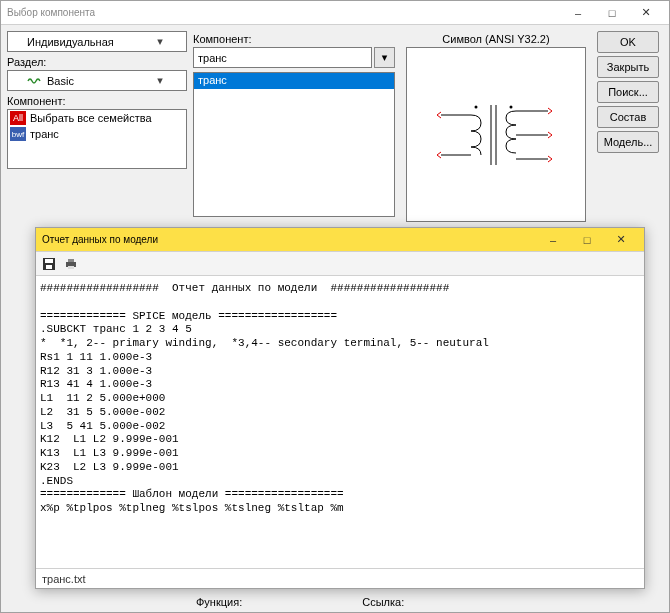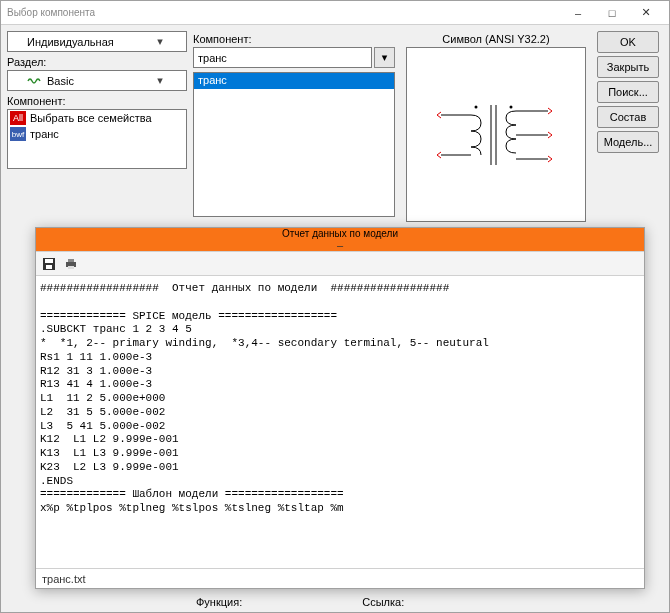--- a/index.html
+++ b/index.html
@@ -38,21 +38,21 @@
 
 .comp-list { height: 145px; margin-top:2px;}
 .comp-item { height:16px; padding:1px 4px; color:#fff; background:#0078d7; }
 
 .sym-lbl { align-self:center; margin-bottom:2px;}
 .sym-box { width: 180px; height: 175px; border:1px solid #7a7a7a; background:#fff; display:flex; align-items:center; justify-content:center; }
 
 .btn { width:62px; height:22px; border:1px solid #888; background:#e6e6e6; text-align:center; line-height:20px; border-radius:2px;}
 
 .modal-win { left:35px; top:227px; width:610px; height:362px; background:#fff; z-index:10; box-shadow:0 2px 12px rgba(0,0,0,0.3);}
-.modal-win .titlebar { background:#f97316;flex-direction:column; }
+.modal-win .titlebar { background:#fde047; }
 .modal-win .titlebar .title { color:#000; }
 .toolbar { height:24px; display:flex; align-items:center; padding:0 4px; gap:4px; border-bottom:1px solid #d0d0d0; background:#f4f4f4;}
 .tbicon { width:18px; height:18px; display:flex; align-items:center; justify-content:center;}
 .report { flex:1; overflow:auto; background:#fff; padding:6px 4px; }
 .report pre { margin:0; font-family: 'Courier New', monospace; font-size:11px; line-height:1.25; white-space:pre; }
 .statusbar { height:20px; border-top:1px solid #d0d0d0; padding:0 6px; display:flex; align-items:center; font-size:11px; color:#333;}
 
 .bottom-labels { position:absolute; bottom:4px; left:195px; display:flex; gap:120px;}
 .bottom-labels .field { display:flex; flex-direction:column;}
 </style>

